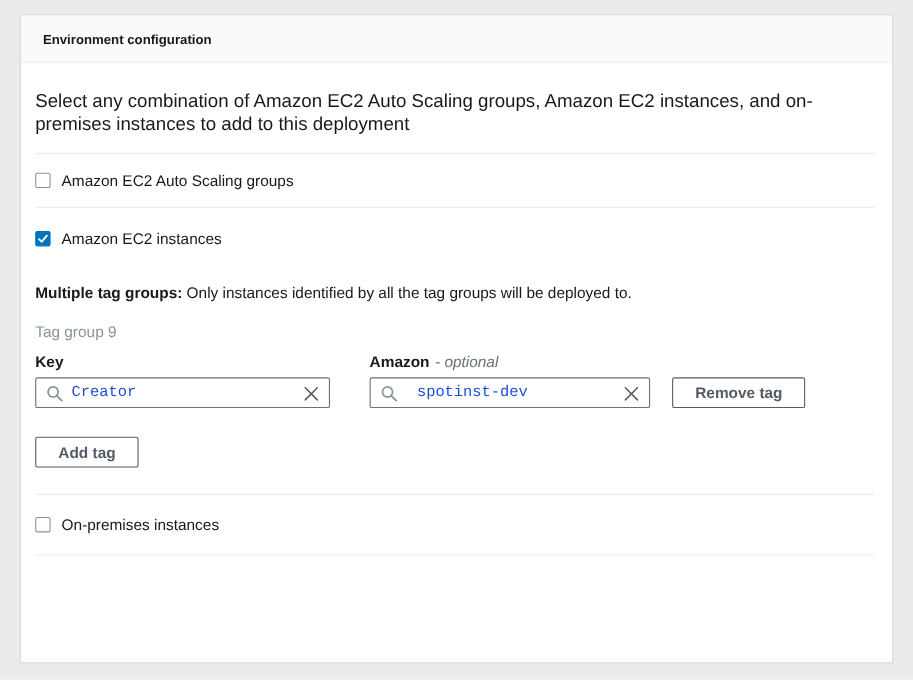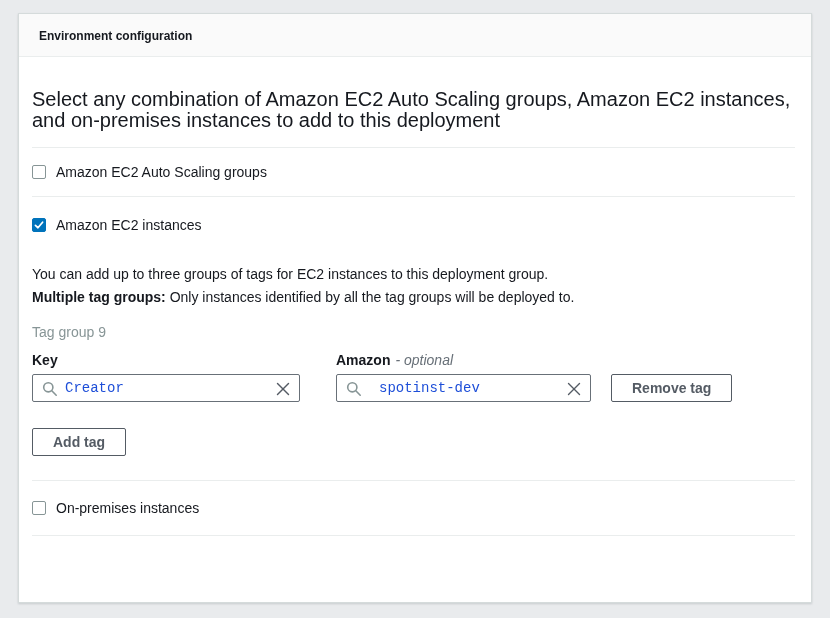--- a/index.html
+++ b/index.html
@@ -26,22 +26,22 @@
     padding: 15px 20px 13px 20px;
   }
   .panel-title {
     font-size: 12px;
     font-weight: 700;
     color: #16191f;
   }
   .panel-body { padding: 0 16px 0 13px; }
 
   .intro {
-    margin: 32px 0 16px 0;
-    font-size: 20px;
+    margin: 24px 0 16px 0;
+    font-size: 17px;
     line-height: 21px;
     max-width: 770px;
   }
   .divider { border: none; border-top: 1px solid #eaeded; height: 0; }
 
   .checkbox-row {
     display: flex;
     align-items: center;
     padding: 16px 0;
   }
@@ -187,21 +187,20 @@
         <span>
           <svg width="12" height="12" viewBox="0 0 14 14">
               <path d="M2.8 7.5 L5.8 10.2 L11.2 3.8" stroke="#ffffff" stroke-width="2" fill="none" stroke-linecap="round" stroke-linejoin="round"></path>
             </svg>
         </span>
       </span>
       <span class="checkbox-label">Amazon EC2 instances</span>
     </div>
 
     <div class="tag-help">
-      <div>You can add up to three groups of tags for EC2 instances to this deployment group.</div>
       <div><b>Multiple tag groups:</b><span> Only instances identified by all the tag groups will be deployed to.</span></div>
     </div>
 
     <div class="tag-group-title">Tag group 9</div>
 
     <div class="field-labels">
       <div class="key-col">Key</div>
       <div class="value-col"><span>Amazon</span><span class="optional">- optional</span></div>
     </div>
 

